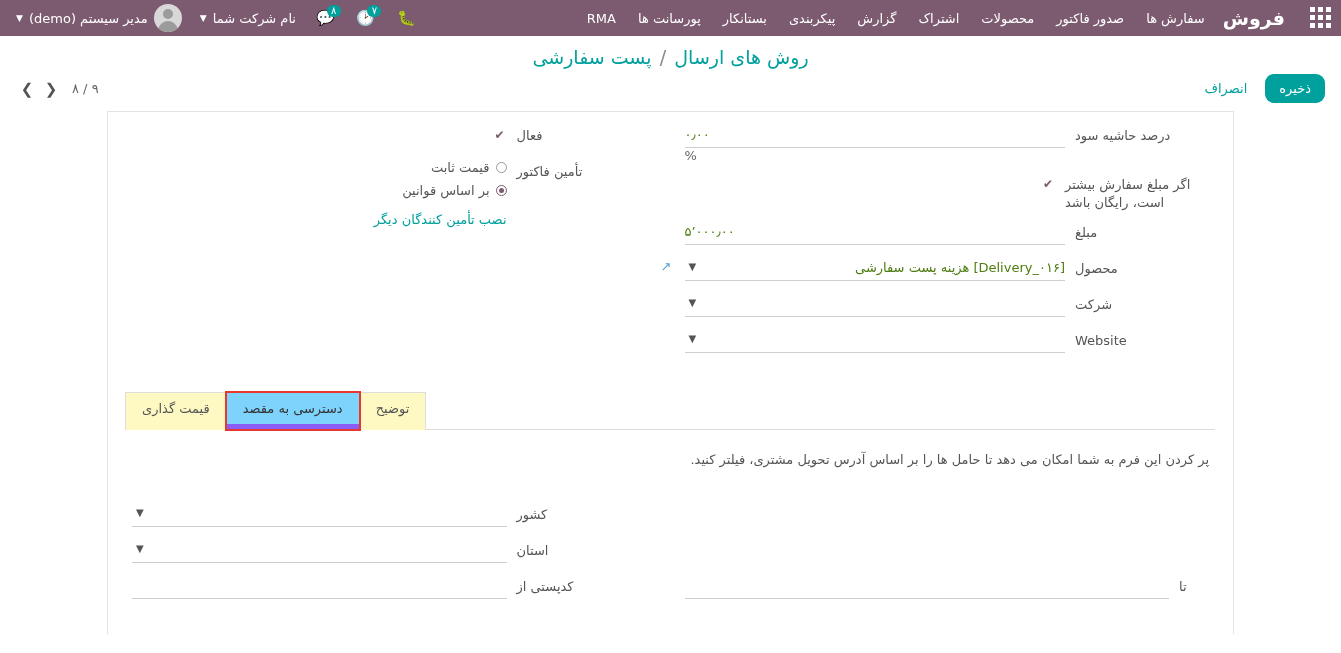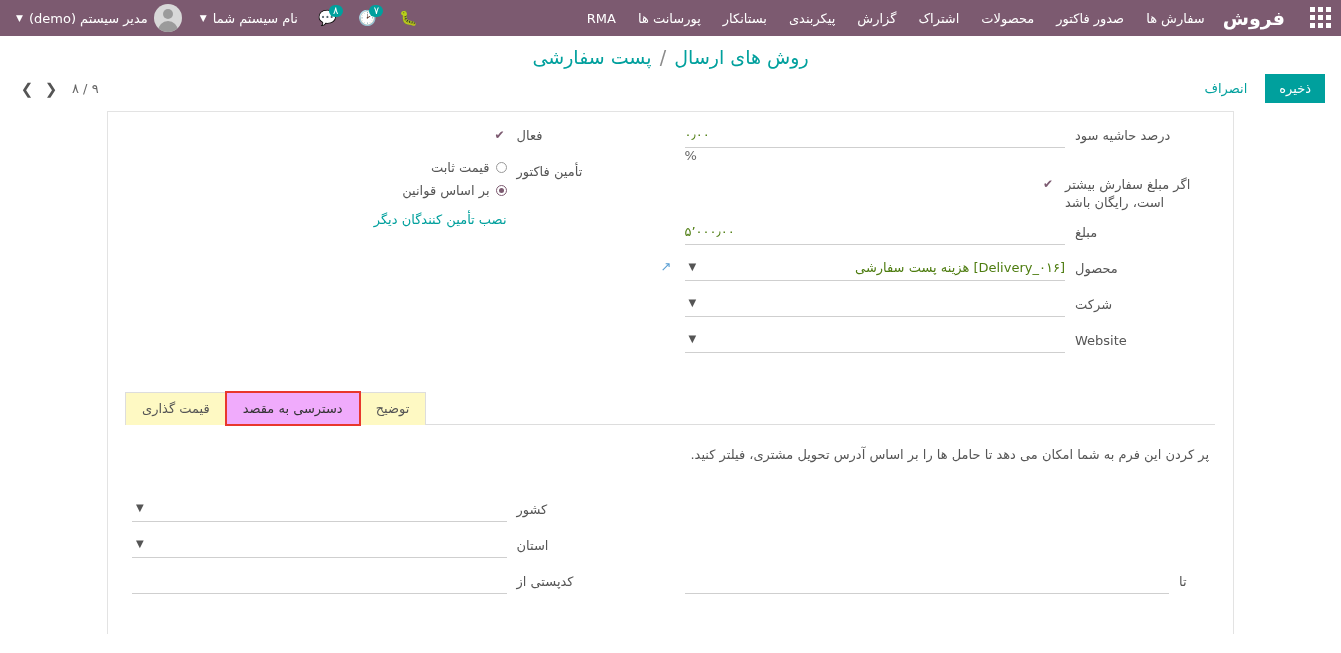--- a/index.html
+++ b/index.html
@@ -131,21 +131,21 @@
   .ctrl-row {
     display: flex;
     align-items: center;
     padding: 2px 16px 8px 16px;
   }
   .btn-group { display: flex; align-items: center; gap: 12px; }
   .btn-save {
     background: #00a09d;
     color: #ffffff;
     border: none;
-    border-radius: 0;
+    border-radius: 9px;
     padding: 7px 14px;
     font-size: 13px;
     cursor: pointer;
     font-family: inherit;
   }
   .btn-discard {
     background: none;
     border: none;
     color: #00a09d;
     font-size: 13px;
@@ -295,23 +295,23 @@
     background: #fef9c3;
     border: 1px solid #dddddd;
     border-bottom: none;
     margin-left: -1px;
     cursor: pointer;
     font-size: 13px;
     position: relative;
     top: 1px;
   }
   .tab.active {
-    background: #f0abfc;
+    background: #7dd3fc;
     color: #333;
-    border-bottom: 1px solid #8b5cf6;
+    border-bottom: 6px solid #8b5cf6;
   }
   .tab.highlight {
     outline: 2px solid #e8372d;
     outline-offset: -1px;
     z-index: 3;
   }
   .tab-body {
     padding: 22px 6px 0 6px;
     text-align: right;
   }
@@ -370,21 +370,21 @@
     </div>
     <div class="badge-wrap">
       <span class="glyph">🕑</span>
       <span class="badge teal2">۷</span>
     </div>
     <div class="badge-wrap">
       <span class="glyph">💬</span>
       <span class="badge">۸</span>
     </div>
     <div class="user-block">
-      <span>نام سیستم شما</span>
+      <span>نام شرکت شما</span>
       <span class="caret">▼</span>
     </div>
     <div class="user-block">
       <span class="avatar"></span>
       <span>مدیر سیستم (demo)</span>
       <span class="caret">▼</span>
     </div>
   </div>
 </div>
 

